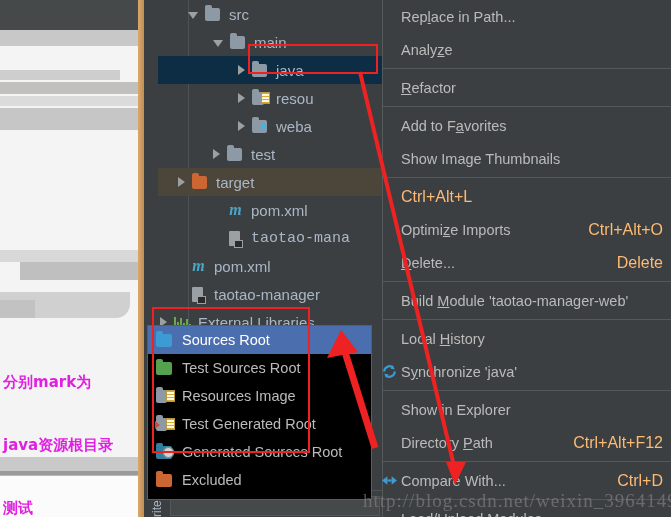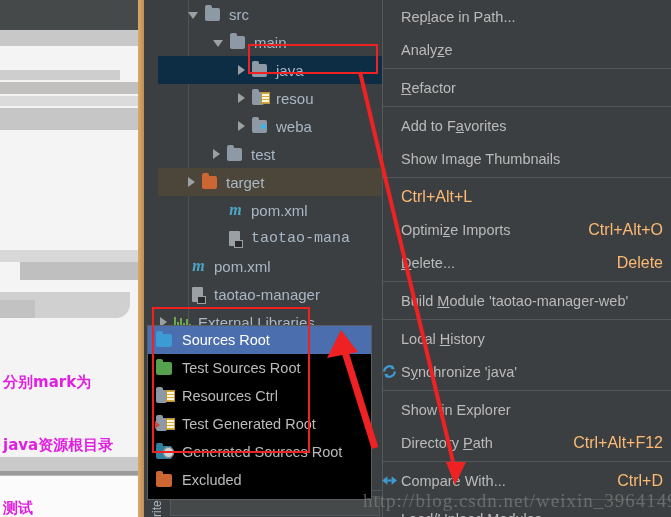--- a/index.html
+++ b/index.html
@@ -256,21 +256,21 @@
           </span>
           <span class="row-label">weba</span>
         </div>
         <div class="row" style="padding-left: 55px;">
           <span class="arrow "></span>
           <span class="ico">
             <span class="fld" style="position:absolute;left:0;top:1px;width:15px;"></span>
           </span>
           <span class="row-label">test</span>
         </div>
-        <div class="row row-excluded" style="padding-left: 30px; align-items: center;">
+        <div class="row row-excluded" style="padding-left: 20px; align-items: center;">
           <span class="arrow "></span>
           <span class="ico">
             <span class="fld fld-orange" style="position:absolute;left:0;top:1px;width:15px;"></span>
           </span>
           <span class="row-label">target</span>
         </div>
         <div class="row" style="padding-left: 55px;">
           <span class="arrow none"></span>
           <span class="m-ico">m</span>
           <span class="row-label">pom.xml</span>
@@ -393,21 +393,21 @@
           <span class="sico">
             <span class="sf sf-green" style="position:absolute;left:0;top:1px;width:16px;"></span>
           </span>
           <span>Test Sources Root</span>
         </div>
         <div class="smi">
           <span class="sico">
             <span class="sf sf-gray" style="position:absolute;left:0;top:1px;width:11px;"></span>
             <span class="lines-badge"></span>
           </span>
-          <span>Resources Ctrl</span>
+          <span>Resources Image</span>
         </div>
         <div class="smi">
           <span class="sico">
             <span class="sf sf-gray" style="position:absolute;left:0;top:1px;width:11px;"></span>
             <span class="lines-badge"></span>
             <span class="redtri"></span>
           </span>
           <span>Test Generated Root</span>
         </div>
         <div class="smi">

